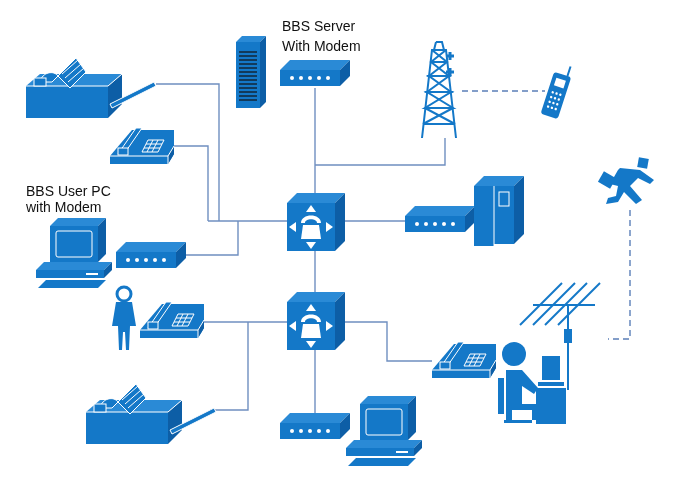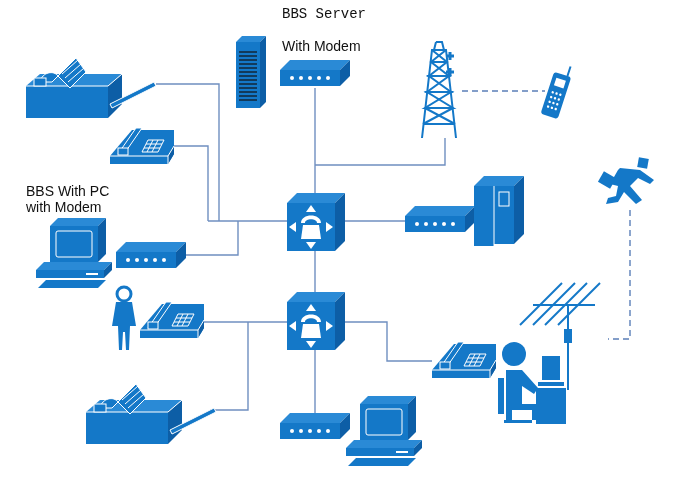--- a/index.html
+++ b/index.html
@@ -9,23 +9,23 @@
   .wire { stroke: #6f8fc0; stroke-width: 1.4; fill: none; }
   .dash { stroke: #5b7fb8; stroke-width: 1.4; fill: none; stroke-dasharray: 6 4; }
   .blue { fill: #1478c8; }
   .dark { fill: #0d5ea6; }
   .lite { fill: #2a8ad6; }
   .wl { stroke: #ffffff; stroke-width: 1; fill: none; }
 </style>
 </head>
 <body>
 
-<div class="lbl" style="left:282px;top:6px;font-family:Liberation Mono, monospace;">BBS Server</div>
+<div class="lbl" style="left:282px;top:18px;">BBS Server</div>
 <div class="lbl" style="left:282px;top:38px;">With Modem</div>
-<div class="lbl" style="left:26px;top:183px;">BBS With PC</div>
+<div class="lbl" style="left:26px;top:183px;">BBS User PC</div>
 <div class="lbl" style="left:26px;top:199px;">with Modem</div>
 
 <svg id="diagram" width="687" height="477" viewBox="0 0 687 477" xmlns="http://www.w3.org/2000/svg">
   <defs>
 
     <g id="modem">
       <polygon class="lite" points="0,10 10,0 70,0 60,10"></polygon>
       <polygon class="dark" points="60,10 70,0 70,16 60,26"></polygon>
       <rect class="blue" x="0" y="10" width="60" height="16"></rect>
       <g fill="#fff">

